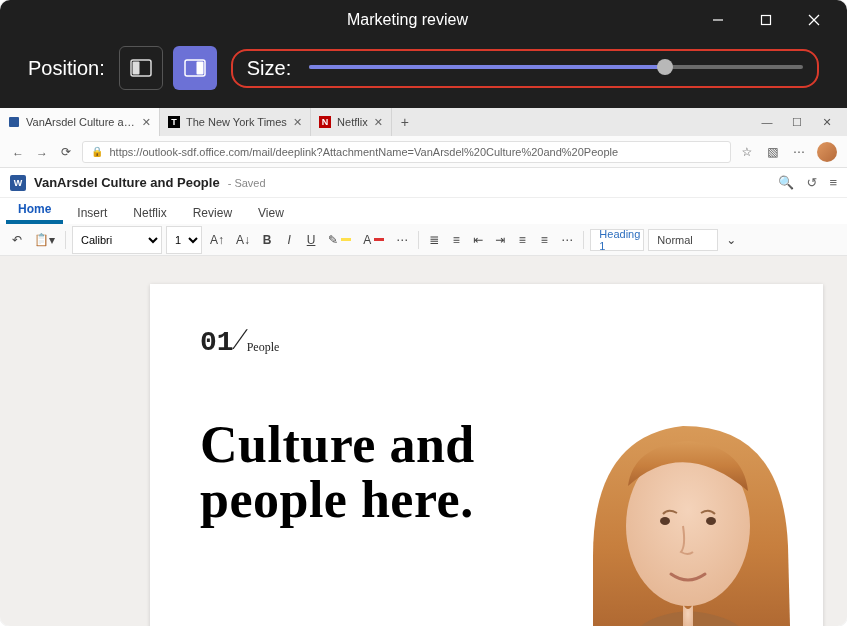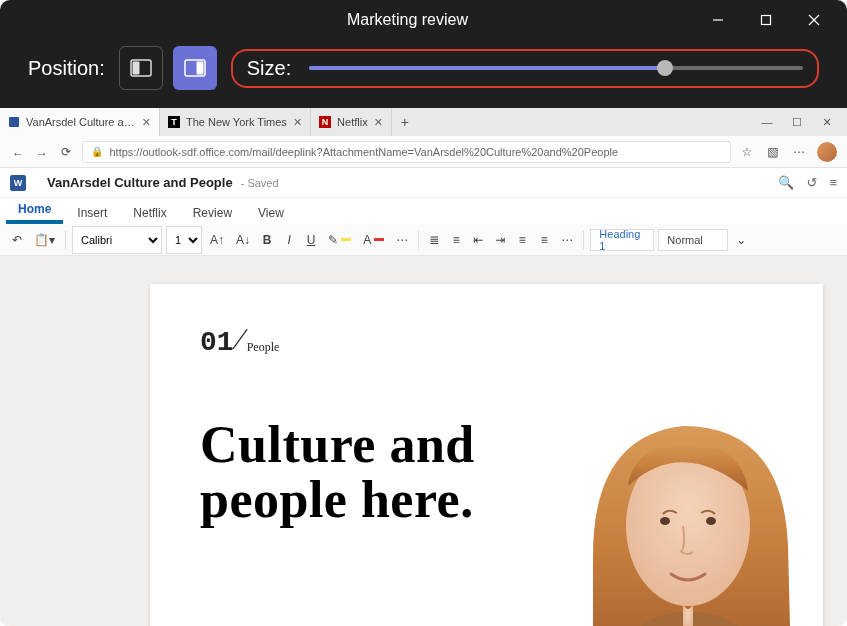--- a/index.html
+++ b/index.html
@@ -15,21 +15,21 @@
   .win-btn svg { width: 14px; height: 14px; stroke: #fff; fill: none; stroke-width: 1.2; }
 
   .ov-controls { display: flex; align-items: center; padding: 6px 28px 0 28px; gap: 14px; }
   .ov-label { font-size: 20px; font-weight: 400; }
   .pos-btns { display: flex; gap: 10px; }
   .pos-btn { width: 44px; height: 44px; border-radius: 6px; display:flex; align-items:center; justify-content:center; cursor:pointer; border:1.5px solid transparent;}
   .pos-btn.inactive { border-color:#555; }
   .pos-btn.active { background:#6c71d6; }
   .pos-btn svg { width:22px; height:18px; }
 
-  .size-group { display:flex; align-items:center; gap:18px; flex:1; margin-left:auto; padding:6px 14px; border:2.5px solid #d93a2b; border-radius:16px; }
+  .size-group { display:flex; align-items:flex-start; gap:18px; flex:1; margin-left:auto; padding:6px 14px; border:2.5px solid #d93a2b; border-radius:16px; }
   .slider-wrap { flex:1; position:relative; height:20px; display:flex; align-items:center; }
   .track { position:absolute; left:0; right:0; height:4px; background:#6b6b6b; border-radius:2px; }
   .track-fill { position:absolute; left:0; height:4px; background:#7a82e4; border-radius:2px; }
   .thumb { position:absolute; width:16px; height:16px; background:#b8b8b8; border-radius:50%; transform:translateX(-50%); }
 
   
   .browser { flex:1; background:#f3f3f3; display:flex; flex-direction:column; position:relative; }
   .browser-top { display:flex; align-items:center; height:28px; background:#e9e9e9; font-size:11px; color:#444; }
   .tab { display:flex; align-items:center; gap:6px; padding:0 8px; height:100%; border-right:1px solid #d4d4d4; max-width:160px; cursor:pointer;}
   .tab.active { background:#fbfbfb; }
@@ -42,37 +42,37 @@
 
   .addr-bar { display:flex; align-items:center; gap:8px; height:32px; background:#fbfbfb; padding:0 10px; border-bottom:1px solid #e2e2e2; font-size:12px; color:#555;}
   .nav-ico { width:16px; height:16px; display:flex; align-items:center; justify-content:center; cursor:pointer; color:#555;}
   .url-box { flex:1; display:flex; align-items:center; gap:6px; background:#fff; border:1px solid #e0e0e0; border-radius:3px; height:22px; padding:0 8px; }
   .url-text { flex:1; font-size:11px; color:#666; white-space:nowrap; overflow:hidden; }
   .right-icons { display:flex; gap:10px; align-items:center; }
   .avatar { width:20px; height:20px; border-radius:50%; background:linear-gradient(135deg,#e09860,#b56a3a); }
 
   .doc-header { background:#fff; display:flex; align-items:center; height:30px; padding:0 10px; gap:8px; border-bottom:1px solid #eee; font-size:13px;}
   .doc-logo { width:16px; height:16px; background:#2b579a; border-radius:2px; display:flex; align-items:center; justify-content:center; color:#fff; font-size:9px; font-weight:700;}
-  .doc-title { font-weight:600; color:#222;margin-left:13px; }
+  .doc-title { font-weight:600; color:#222; }
   .doc-status { color:#888; font-size:11px; }
   .doc-right { margin-left:auto; display:flex; gap:12px; color:#666; }
   .doc-right span{cursor:pointer;}
 
   .ribbon-tabs { display:flex; gap:2px; background:#fff; height:26px; padding:0 6px; font-size:12px; align-items:flex-end; }
   .rtab { padding:4px 12px 4px; color:#444; cursor:pointer; }
   .rtab.active { color:#185abd; border-bottom:4px solid #0369a1; font-weight:600; }
 
   .toolbar { display:flex; align-items:center; gap:4px; background:#fafafa; height:32px; padding:0 8px; border-bottom:1px solid #e5e5e5; font-size:12px; color:#444;}
   .tb-btn { padding:2px 4px; display:flex; align-items:center; gap:2px; cursor:pointer; min-width:18px; height:22px; justify-content:center; border-radius:2px;}
   .tb-sep { width:1px; height:18px; background:#ddd; margin:0 2px; }
   .tb-select { border:1px solid #ddd; background:#fff; font-size:11px; height:28px; padding:0 4px; }
   .tb-select.font { width:90px; }
   .tb-select.size { width:36px; }
   .style-box { border:1px solid #ddd; background:#fff; font-size:11px; padding:2px 8px; height:22px; display:flex; align-items:center; cursor:pointer;}
-  .style-box.h1 { color:#2e6fbf; width:64px;}
+  .style-box.h1 { color:#2e6fbf; width:54px;}
   .style-box.normal { width:70px; color:#444;}
   .presence { position:absolute; right:4px; top:156px; width:22px; height:22px; border-radius:11px; background:#fff; border:1px solid #ddd; display:flex; align-items:center; justify-content:center;}
   .presence-av { width:16px;height:16px;border-radius:50%; background:linear-gradient(135deg,#f2b98e,#c77a50);}
 
   .canvas { flex:1; background:#f1efed; overflow:hidden; position:relative; }
   .page { position:absolute; left:150px; top:28px; right:24px; bottom:-40px; background:#fff; box-shadow:0 1px 4px rgba(0,0,0,0.15); padding:40px 50px; }
   .chapter { font-family:Georgia,serif; color:#222; display:flex; align-items:flex-end; gap:4px; margin-bottom:60px;}
   .chap-num { font-size:28px; font-weight:700;font-family:Liberation Mono, monospace; }
   .chap-slash { font-size:30px; font-weight:300; transform:translateY(-2px);}
   .chap-label { font-size:12px; padding-bottom:3px; }

